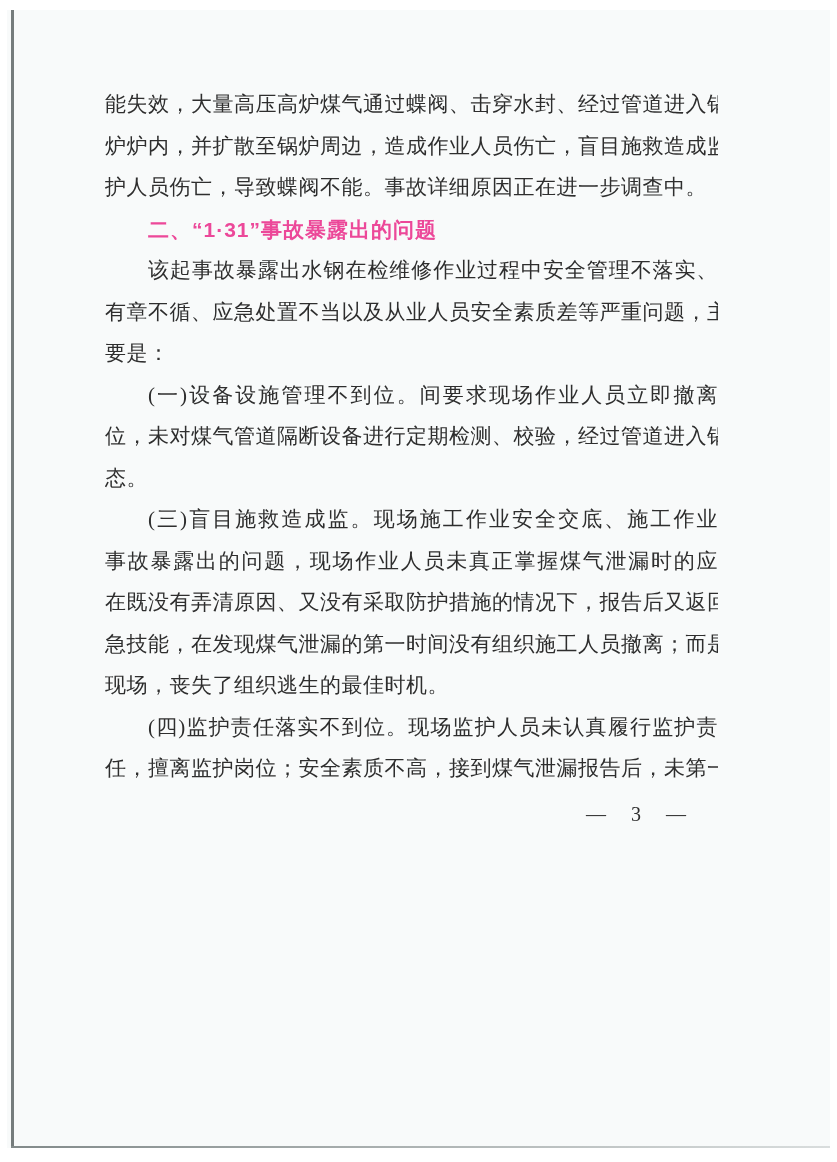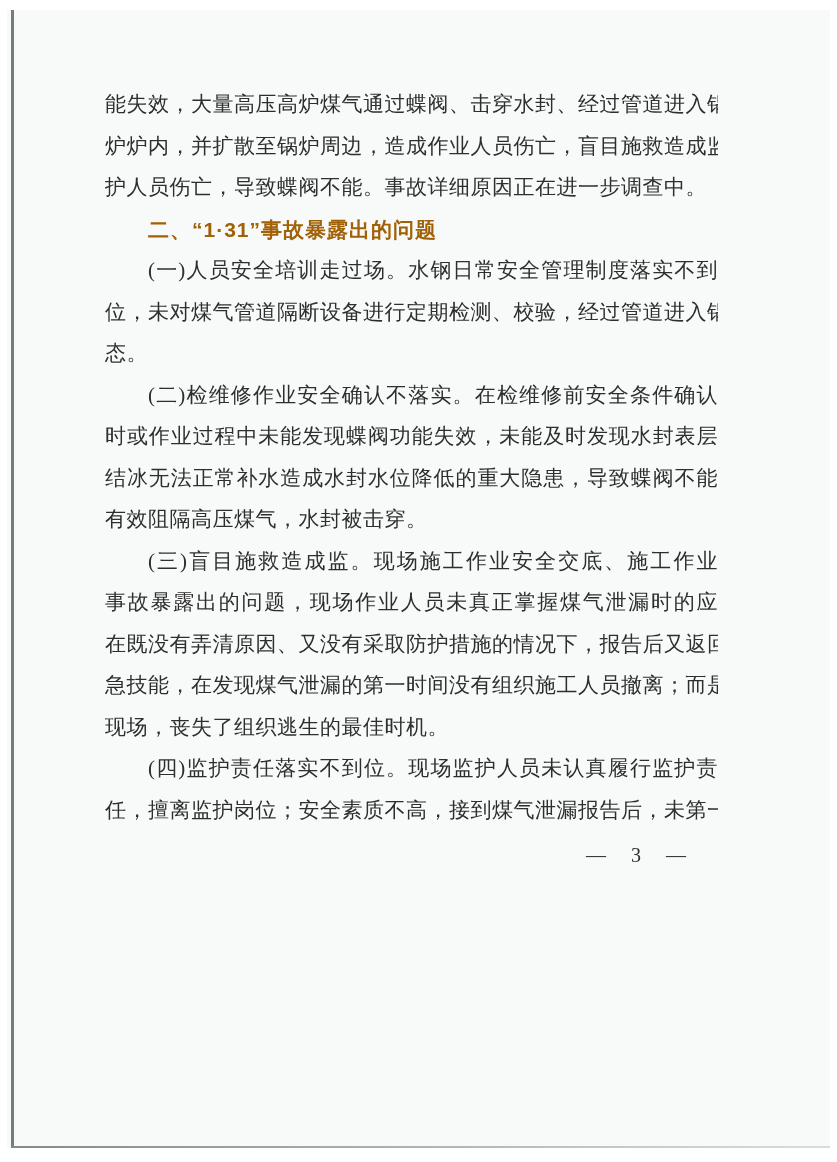--- a/index.html
+++ b/index.html
@@ -60,21 +60,21 @@
   }
   .line.last {
     text-align-last: left;
   }
   .line.indent {
     padding-left: 43px;
   }
   .block.heading .line {
     font-family: "Liberation Sans", sans-serif;
     font-weight: bold;
-    color: #a16207;
+    color: #ec4899;
     letter-spacing: 1px;
   }
   .page-number {
     margin-top: 4px;
     font-size: 20px;
     line-height: 40px;
     text-align: right;
     padding-right: 22px;
     letter-spacing: 10px;
     color: #2e2e2e;
@@ -91,29 +91,28 @@
 
   <div class="block paragraph">
       <div class="line">能失效，大量高压高炉煤气通过蝶阀、击穿水封、经过管道进入锅</div>
       <div class="line">炉炉内，并扩散至锅炉周边，造成作业人员伤亡，盲目施救造成监</div>
       <div class="line last">护人员伤亡，导致蝶阀不能。事故详细原因正在进一步调查中。</div>
     </div>
     <div class="block heading">
       <div class="line indent last">二、“1·31”事故暴露出的问题</div>
     </div>
     <div class="block paragraph">
-      <div class="line indent">(一)人员安全培训走过场。水钢日常安全管理制度落实不到</div>
+      <div class="line indent">该起事故暴露出水钢在检维修作业过程中安全管理不落实、</div>
+      <div class="line">有章不循、应急处置不当以及从业人员安全素质差等严重问题，主</div>
+      <div class="line last">要是：</div>
+    </div>
+    <div class="block paragraph">
+      <div class="line indent">(一)设备设施管理不到位。间要求现场作业人员立即撤离</div>
       <div class="line">位，未对煤气管道隔断设备进行定期检测、校验，经过管道进入锅</div>
       <div class="line last">态。</div>
-    </div>
-    <div class="block paragraph">
-      <div class="line indent">(二)检维修作业安全确认不落实。在检维修前安全条件确认</div>
-      <div class="line">时或作业过程中未能发现蝶阀功能失效，未能及时发现水封表层</div>
-      <div class="line">结冰无法正常补水造成水封水位降低的重大隐患，导致蝶阀不能</div>
-      <div class="line last">有效阻隔高压煤气，水封被击穿。</div>
     </div>
     <div class="block paragraph">
       <div class="line indent">(三)盲目施救造成监。现场施工作业安全交底、施工作业</div>
       <div class="line">事故暴露出的问题，现场作业人员未真正掌握煤气泄漏时的应</div>
       <div class="line">在既没有弄清原因、又没有采取防护措施的情况下，报告后又返回</div>
       <div class="line">急技能，在发现煤气泄漏的第一时间没有组织施工人员撤离；而是</div>
       <div class="line last">现场，丧失了组织逃生的最佳时机。</div>
     </div>
     <div class="block paragraph">
       <div class="line indent">(四)监护责任落实不到位。现场监护人员未认真履行监护责</div>

